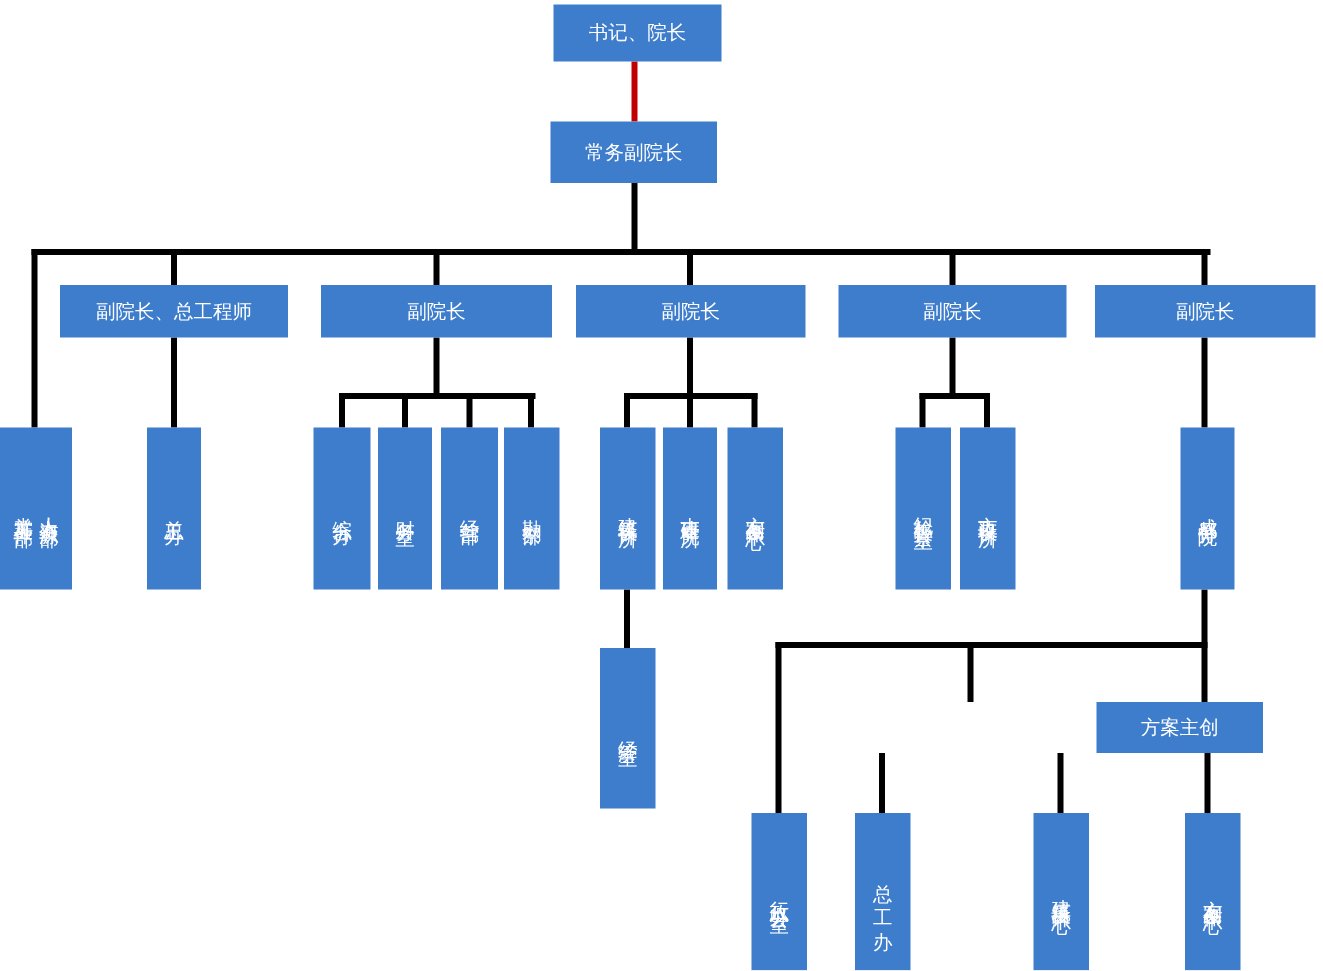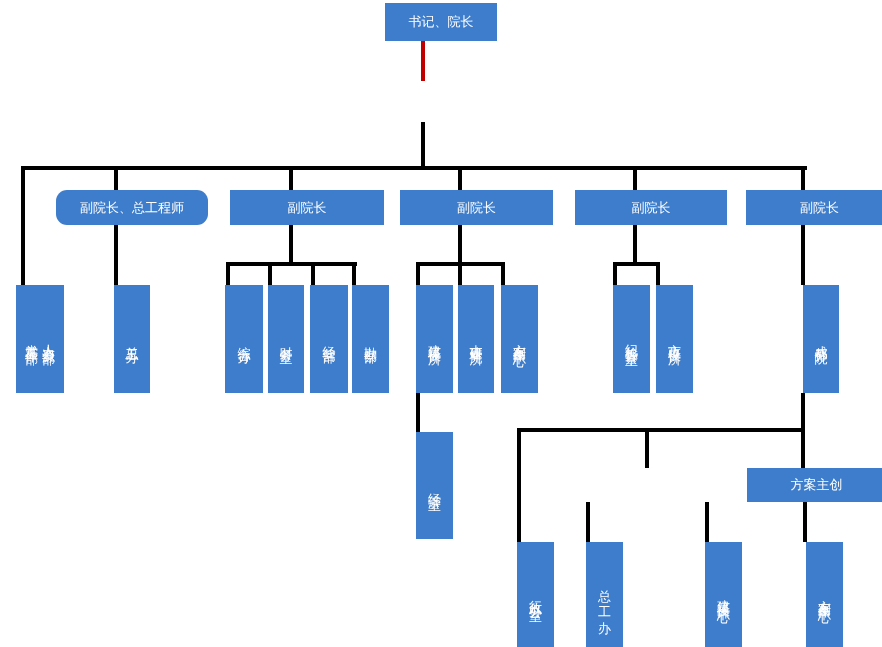--- a/index.html
+++ b/index.html
@@ -14,21 +14,20 @@
   .node {
     position: absolute;
     background: var(--node-fill, #3E7DCB);
     color: var(--node-text, #ffffff);
     display: flex;
     align-items: center;
     justify-content: center;
     font-size: 13px;
     white-space: nowrap;
     box-sizing: border-box;
-    margin-left: 16px;
   }
   .node.h { text-align: center; }
   .node.v span {
     writing-mode: vertical-rl;
     text-orientation: upright;
     letter-spacing: 2px;
     line-height: 1;
   }
   .node.v.combo { gap: 4px; }
   .node.v.spread span { letter-spacing: 16px; margin-bottom: -16px; }
@@ -82,22 +81,25 @@
   <div class="line" style="left:517px; top:428px; width:4px; height:114px;"></div>
   <div class="line" style="left:645px; top:428px; width:4px; height:40px;"></div>
   <div class="line" style="left:801px; top:428px; width:4px; height:40px;"></div>
   <div class="line" style="left:586px; top:502px; width:4px; height:40px;"></div>
   <div class="line" style="left:705px; top:502px; width:4px; height:40px;"></div>
   <div class="line" style="left:803px; top:502px; width:4px; height:40px;"></div>
 
   <div class="node h" style="left:369px; top:3px; width:112px; height:38px;">
     <span>书记、院长</span>
   </div>
+  <div class="node h" style="left:367px; top:81px; width:111px; height:41px;">
+    <span>常务副院长</span>
+  </div>
 
-  <div class="node h" style="left:40px; top:190px; width:152px; height:35px;border-radius:11px;">
+  <div class="node h" style="left:40px; top:190px; width:152px; height:35px;">
     <span>副院长、总工程师</span>
   </div>
   <div class="node h" style="left:214px; top:190px; width:154px; height:35px;">
     <span>副院长</span>
   </div>
   <div class="node h" style="left:384px; top:190px; width:153px; height:35px;">
     <span>副院长</span>
   </div>
   <div class="node h" style="left:559px; top:190px; width:152px; height:35px;">
     <span>副院长</span>
@@ -141,21 +143,21 @@
     <span>市政设计所</span>
   </div>
   <div class="node v" style="left:787px; top:285px; width:36px; height:108px;">
     <span>成都分院</span>
   </div>
 
   <div class="node v" style="left:400px; top:432px; width:37px; height:107px;">
     <span>经济室</span>
   </div>
 
-  <div class="node h" style="left:731px; top:468px; width:139px; height:34px;">
+  <div class="node h" style="left:731px; top:468px; width:111px; height:34px;">
     <span>方案主创</span>
   </div>
   <div class="node v" style="left:501px; top:542px; width:37px; height:105px;">
     <span>行政办公室</span>
   </div>
   <div class="node v spread" style="left:570px; top:542px; width:37px; height:105px;">
     <span>总工办</span>
   </div>
   <div class="node v" style="left:689px; top:542px; width:37px; height:105px;">
     <span>建筑设计中心</span>

